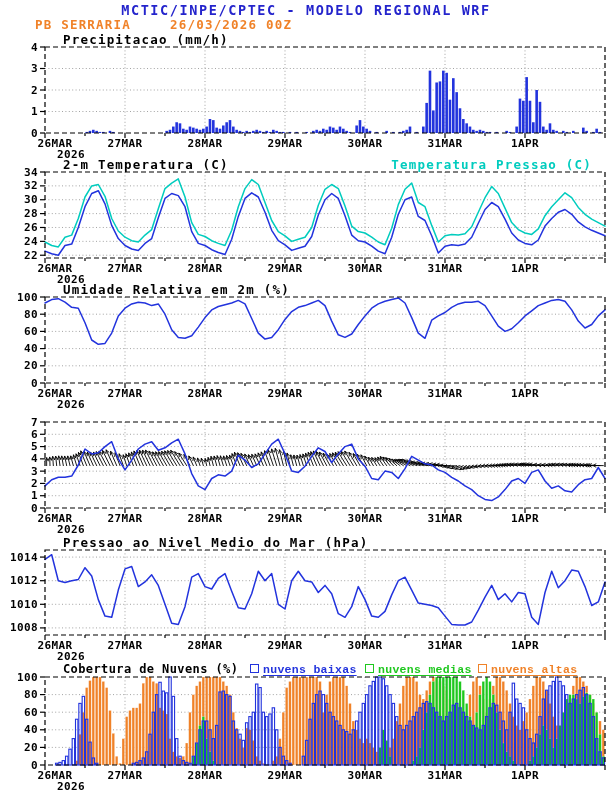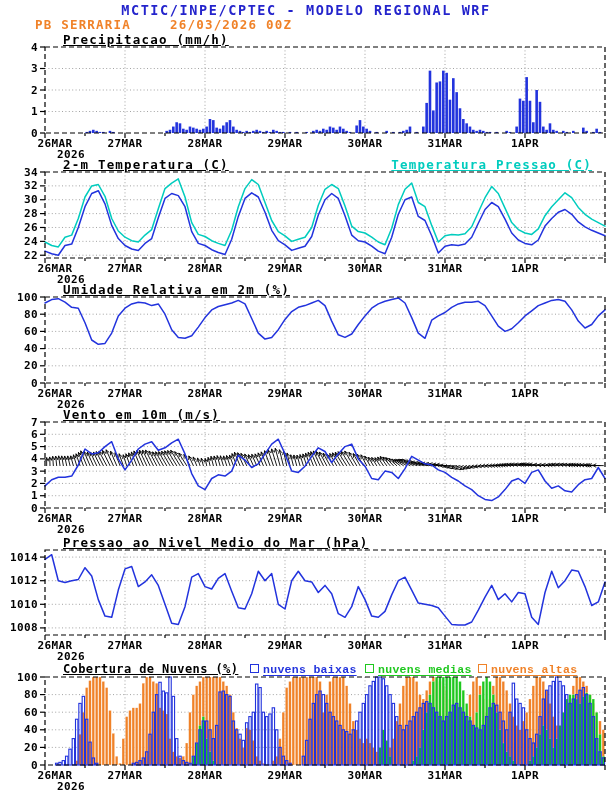--- a/index.html
+++ b/index.html
@@ -3,21 +3,21 @@
 <meta charset="utf-8">
 <style>
   html,body{margin:0;padding:0;background:#fff;}
   .page{position:relative;width:612px;height:792px;background:#ffffff;overflow:hidden;
         font-family:"DejaVu Sans Mono",monospace;}
   #plots{position:absolute;left:0;top:0;}
   .abs{position:absolute;white-space:nowrap;}
   .hdr{font:bold 13.5px "DejaVu Sans Mono",monospace;letter-spacing:1.6px;top:2px;left:0;width:612px;text-align:center;}
   .sub{font:bold 12.5px "DejaVu Sans Mono",monospace;letter-spacing:1.2px;top:17px;}
   .loc{font:bold 12.5px "DejaVu Sans Mono",monospace;letter-spacing:1.2px;top:31px;left:350px;width:242px;text-align:right;}
-  .ptitle{font:bold 12.5px "DejaVu Sans Mono",monospace;letter-spacing:1.2px;left:63px;text-decoration:underline;}
+  .ptitle{font:bold 12.5px "DejaVu Sans Mono",monospace;letter-spacing:1.2px;left:63px;}
   .rlab{left:330px;width:262px;text-align:right;}
   .cloudt{letter-spacing:0.4px;font-size:12px;}
   .legitem{font:bold 11.5px "DejaVu Sans Mono",monospace;letter-spacing:0.3px;}
   .sq{display:inline-block;width:7px;height:7px;border:1.5px solid #000;margin-right:4px;vertical-align:0px;background:#fff;}
   .legtxt{text-decoration:underline;text-underline-offset:2px;font-family:Liberation Mono, monospace;}
   .grid{stroke:#999;stroke-width:0.9;stroke-dasharray:1 2.4;}
   .tick{stroke:#000;stroke-width:1.2;}
   .ylab,.xlab{font:bold 11px "DejaVu Sans Mono",monospace;letter-spacing:0.4px;fill:#000;}
 </style>
 </head>
@@ -25,21 +25,20 @@
 
 <div class="page">
   <div class="abs hdr" style="color: rgb(36, 36, 204);">MCTIC/INPE/CPTEC - MODELO REGIONAL WRF</div>
   <div class="abs sub" style="left: 35px; color: rgb(240, 130, 40);">PB SERRARIA</div>
   <div class="abs sub" style="left: 170px; color: rgb(240, 130, 40);">26/03/2026 00Z</div>
 
   <div class="abs ptitle" style="top:32px">Precipitacao (mm/h)</div>
   <div class="abs ptitle" style="top:157px">2-m Temperatura (C)</div>
   <div class="abs ptitle rlab" style="top: 157px; color: rgb(0, 204, 190);">Temperatura Pressao (C)</div>
   <div class="abs ptitle" style="top:282px">Umidade Relativa em 2m (%)</div>
-  <div class="abs ptitle" style="top:407px">Vento em 10m (m/s)</div>
   <div class="abs ptitle" style="top:535px">Pressao ao Nivel Medio do Mar (hPa)</div>
   <div class="abs ptitle cloudt" style="top:662px">Cobertura de Nuvens (%)</div>
 
   <div class="abs legitem" style="left:250px;top:662px">
     <span class="sq" style="border-color: rgb(34, 51, 221);"></span><span class="legtxt" style="color: rgb(34, 51, 221);">nuvens baixas</span>
   </div>
   <div class="abs legitem" style="left:365px;top:662px">
     <span class="sq" style="border-color: rgb(30, 200, 30);"></span><span class="legtxt" style="color: rgb(30, 200, 30);">nuvens medias</span>
   </div>
   <div class="abs legitem" style="left:478px;top:662px">

